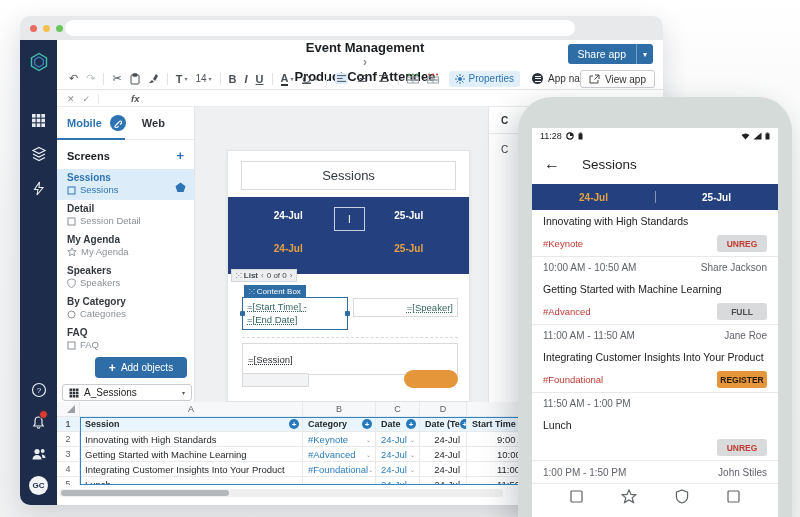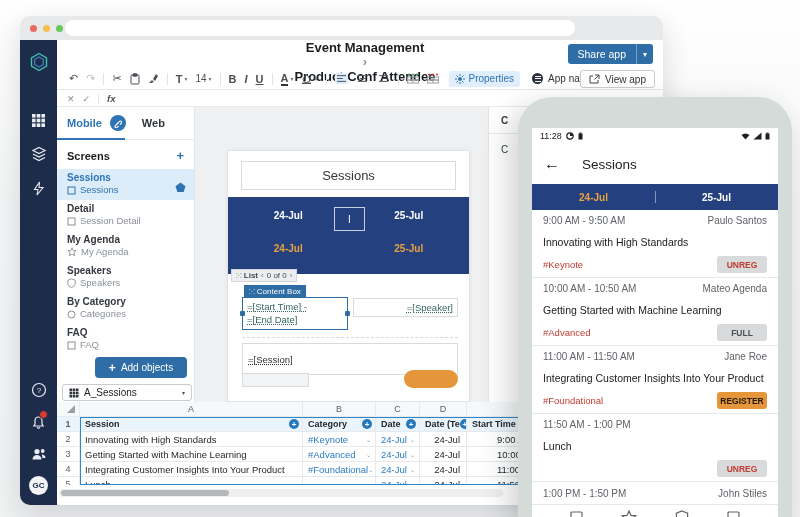--- a/index.html
+++ b/index.html
@@ -43,21 +43,21 @@
   .it { font-style:italic; } .un { text-decoration:underline; }
   .alignico { width:13px; height:11px; padding:1px 2px; border-radius:2px; }
   .alignico.on { background:#dcebfa; }
   .props { background:#e1eefb; color:#2e74b5; border-radius:3px; height:16px; display:flex; align-items:center; padding:0 6px; font-size:10px; margin:0 6px; gap:4px;}
   .appnav { display:flex; align-items:center; gap:5px; font-size:10px; color:#333; margin:0 6px;}
   .navdot { width:11px; height:11px; border-radius:50%; background:#2b3340; display:flex; flex-direction:column; justify-content:center; gap:1.5px; align-items:center;}
   .navdot i { display:block; width:6px; height:1px; background:#fff; }
   .viewapp { position:absolute; right:8px; top:2px; height:18px; border:1px solid #c9ccd0; border-radius:3px; display:flex; align-items:center; gap:5px; padding:0 8px; font-size:10px; color:#333; background:#fff;}
 
   .fxbar { position:absolute; left:0; top:51px; width:100%; height:16px; border-bottom:1px solid #e8eaec; display:flex; align-items:center; padding-left:10px; font-size:9px; color:#8a9096; gap:8px;}
-  .fxbar .fx { font-style:italic; font-weight:bold; color:#555; font-size:9.5px;}
+  .fxbar .fx { font-style:italic; font-weight:bold; color:#555; font-size:9.5px;margin-left:24px;}
   .fxsep { width:1px; height:10px; background:#e4e6e8; }
 
   .workarea { position:absolute; left:0; top:67px; width:606px; height:295px; display:flex; }
 
   
   .lpanel { width:138px; flex:0 0 138px; border-right:1px solid #e2e4e6; background:#fff; position:relative; }
   .tabsrow { height:33px; display:flex; align-items:center; padding:0 10px; gap:8px; border-bottom:1px solid #e8eaec; position:relative;}
   .tabmobile { color:#2e74b5; font-size:11px; font-weight:bold; }
   .tabweb { color:#30343a; font-size:11px; font-weight:bold; margin-left:8px;}
   .linkbadge { width:16px; height:16px; border-radius:50%; background:#2e74b5; display:flex; align-items:center; justify-content:center;}
@@ -657,34 +657,30 @@
         <span class="pback">←</span>
         <span class="ptitle">Sessions</span>
       </div>
       <div class="pband">
         <span class="half sel">24-Jul</span>
         <span class="div"></span>
         <span class="half uns">25-Jul</span>
       </div>
 
       <div class="pblock">
-        <div class="prow1">
-            <span>9:00 AM - 9:50 AM</span>
-            <span>Paulo Santos</span>
-          </div>
         <div class="prow2">Innovating with High Standards</div>
         <div class="prow3">
             <span class="ptag">#Keynote</span>
             <span class="pbtn gr">UNREG</span>
           </div>
       </div>
       <div class="pblock">
         <div class="prow1">
             <span>10:00 AM - 10:50 AM</span>
-            <span>Mateo Agenda</span>
+            <span>Share Jackson</span>
           </div>
         <div class="prow2">Getting Started with Machine Learning</div>
         <div class="prow3">
             <span class="ptag">#Advanced</span>
             <span class="pbtn gd">FULL</span>
           </div>
       </div>
       <div class="pblock">
         <div class="prow1">
             <span>11:00 AM - 11:50 AM</span>

